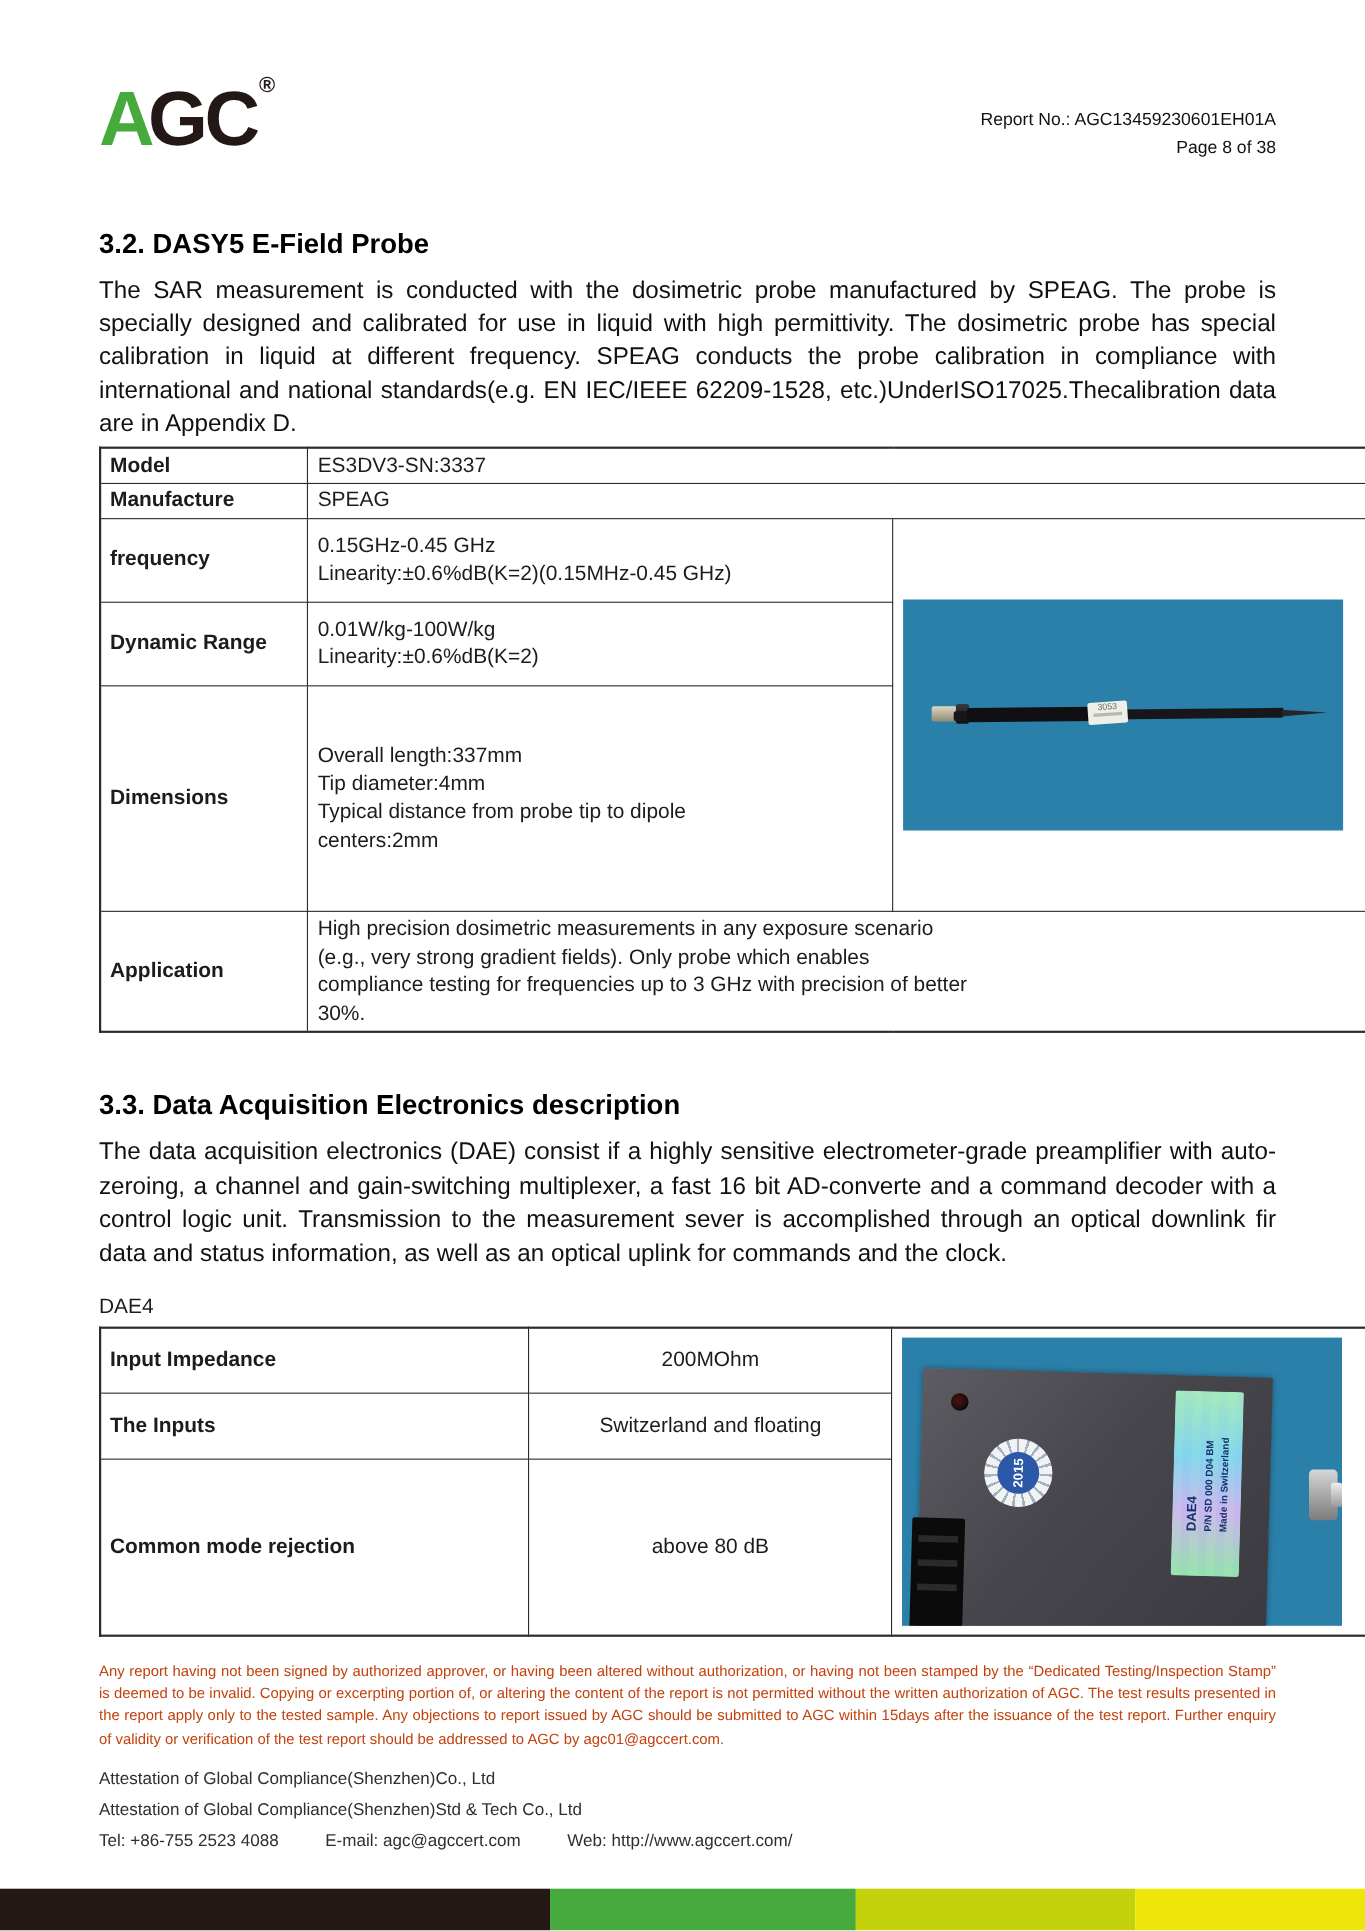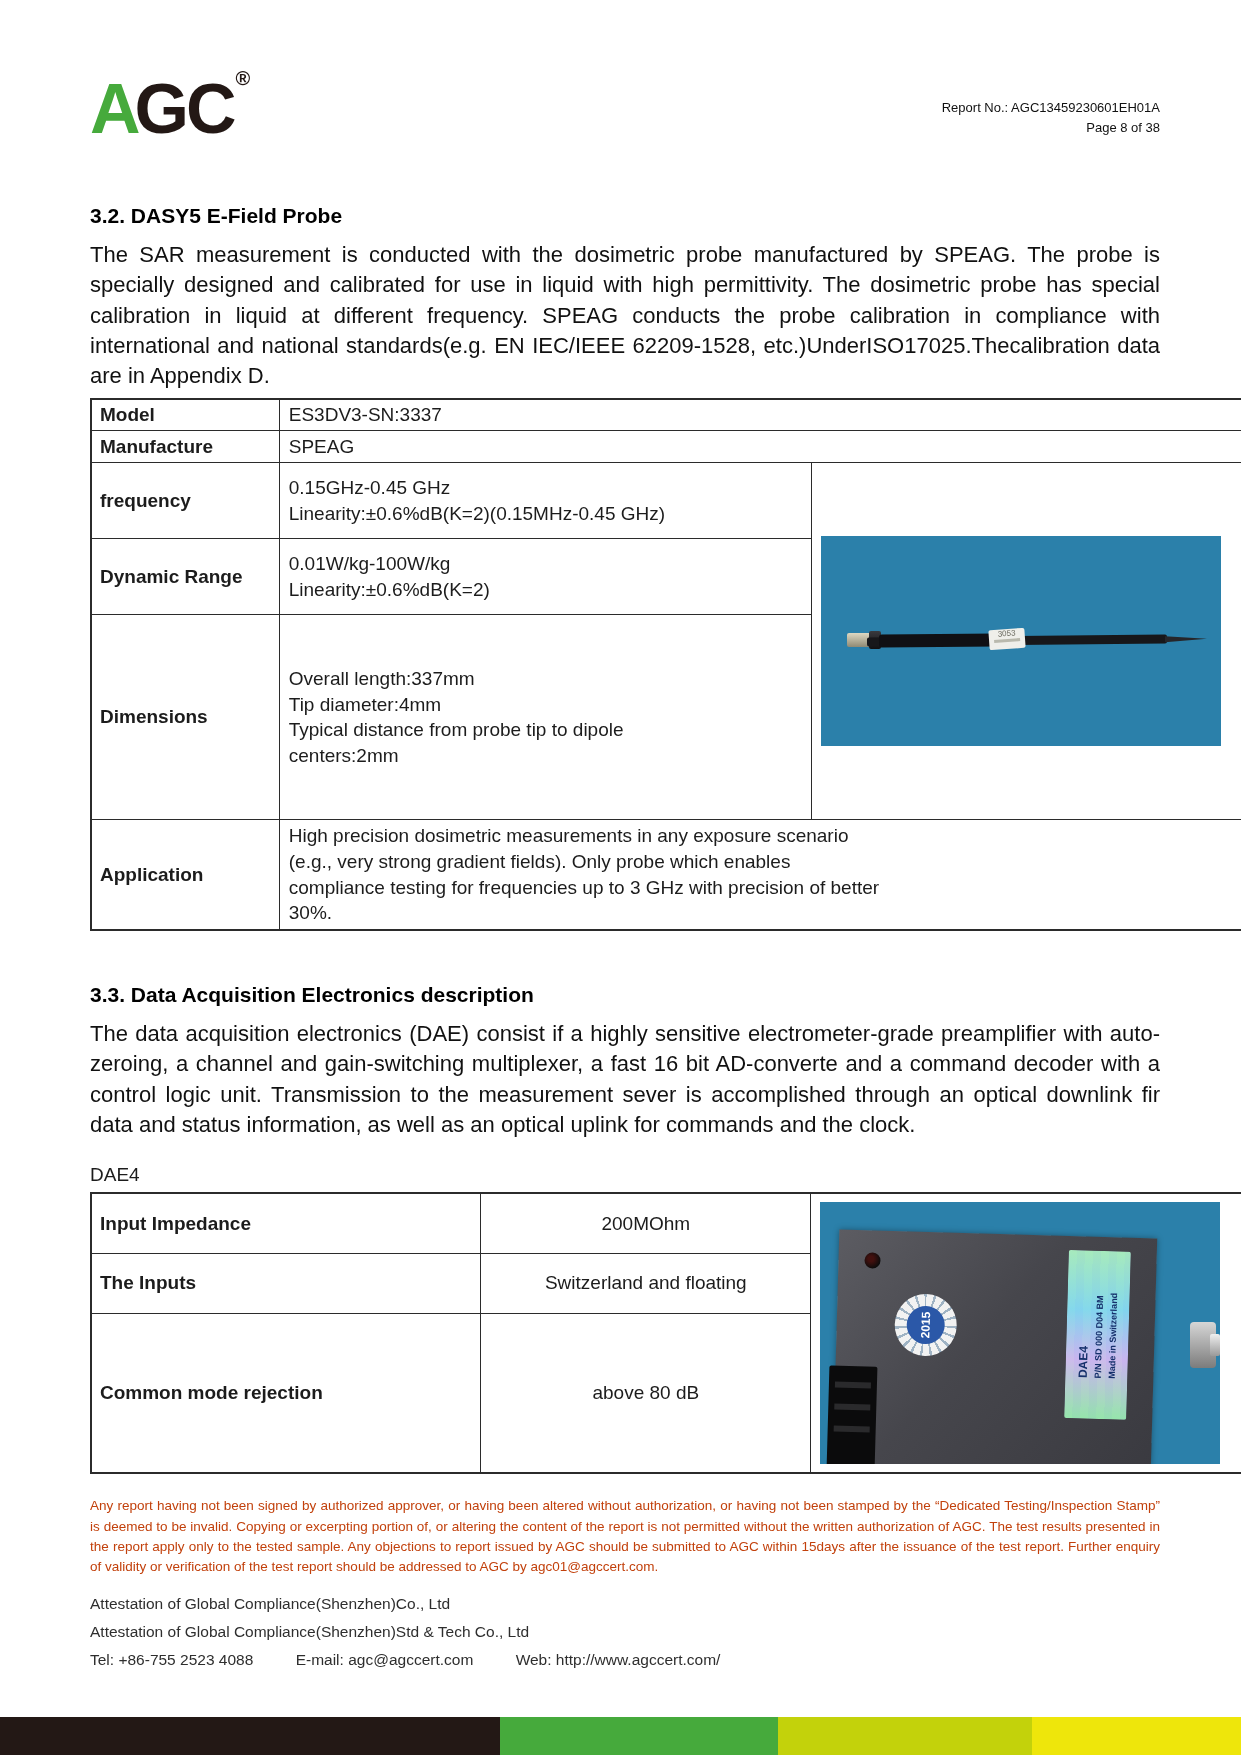--- a/index.html
+++ b/index.html
@@ -16,24 +16,24 @@
 
   
   .header { display: flex; justify-content: space-between; align-items: flex-start; gap: 20px; }
   .logo { position: relative; line-height: 1; padding-top: 10px; }
   .logo-a {
     font-size: 70px; font-weight: 900; color: #46aa3c;
     letter-spacing: -6px; font-style: normal;
   }
   .logo-gc { font-size: 70px; font-weight: 900; color: #231815; letter-spacing: -3px; }
   .logo-r { font-size: 20px; font-weight: bold; color: #231815; vertical-align: 48px; margin-left: 2px; }
-  .report-info { text-align: right; font-size: 13px; line-height: 1.55; margin-top: 40px; color: #111; }
-
-  
-  .sec-title { font-size: 21px; font-weight: bold; color: #000; }
+  .report-info { text-align: right; font-size: 16px; line-height: 1.55; margin-top: 40px; color: #111; }
+
+  
+  .sec-title { font-size: 25px; font-weight: bold; color: #000; }
   .sec-title.first { margin-top: 60px; }
   .body-p {
     font-size: 22px; line-height: 1.38; text-align: justify;
     margin-top: 12px; color: #111;
   }
   .table-caption { font-size: 19px; font-weight: bold; margin-top: 26px; }
   .plain-caption { font-size: 19px; margin-top: 24px; }
 
   
   table.spec {

